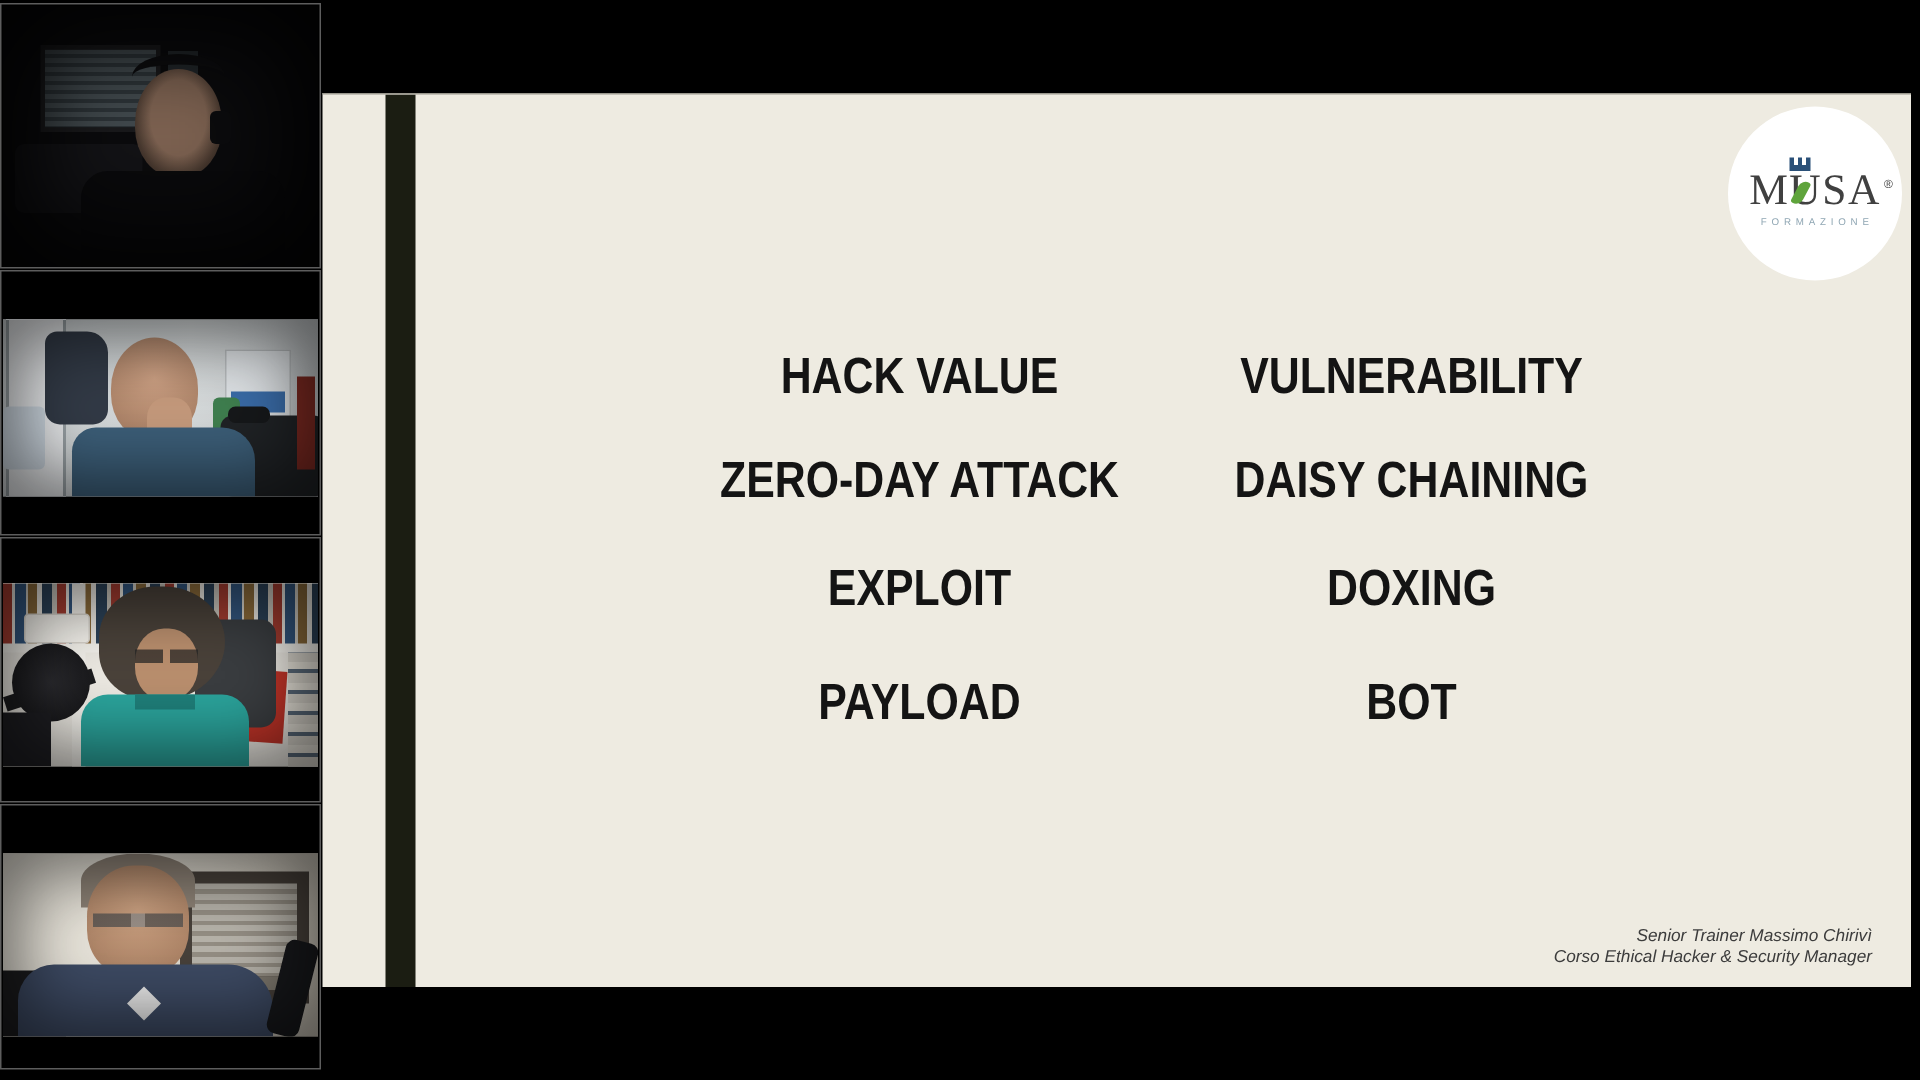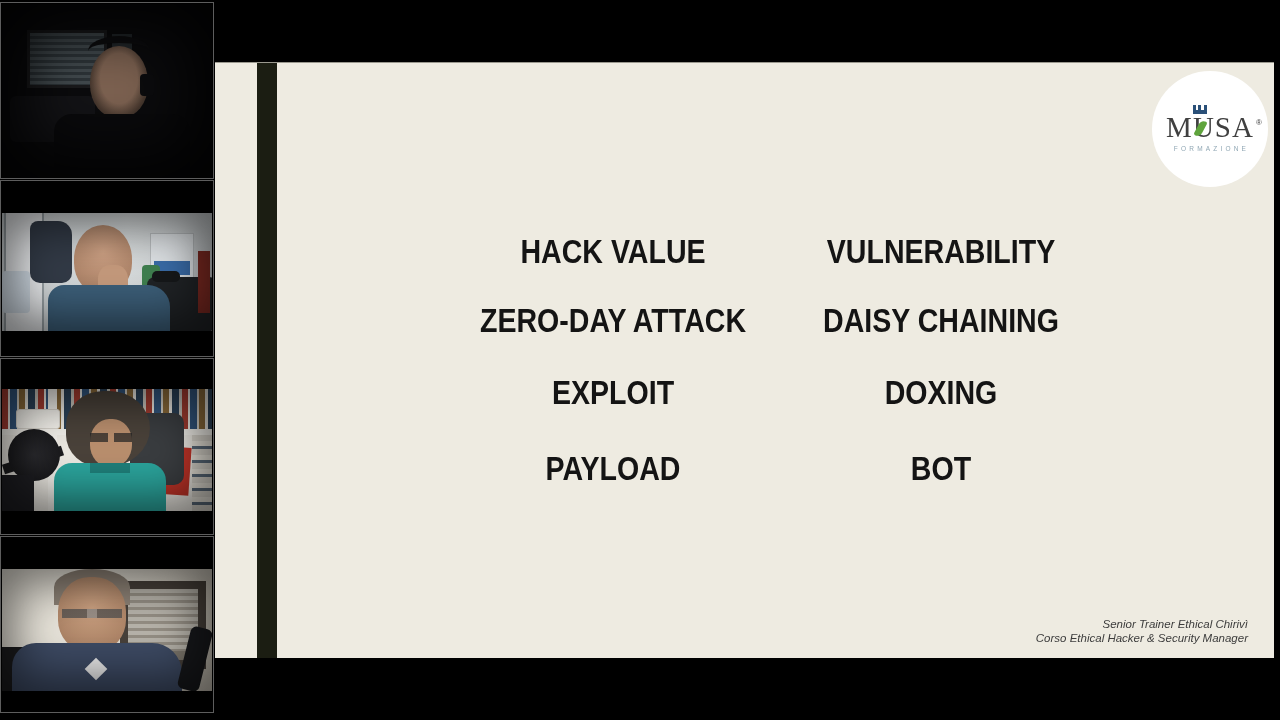--- a/index.html
+++ b/index.html
@@ -140,18 +140,18 @@
         <span>MUSA</span>
         <span class="reg">®</span>
         <span class="crown"></span>
         <span class="crown-base"></span>
         <span class="leaf"></span>
       </div>
       <div class="logo-sub">FORMAZIONE</div>
     </div>
 
     <div class="footer">
-      <div>Senior Trainer Ethical Chirivì</div>
+      <div>Senior Trainer Massimo Chirivì</div>
       <div>Corso Ethical Hacker &amp; Security Manager</div>
     </div>
   </main>
 
 </div>
 
 </body></html>

